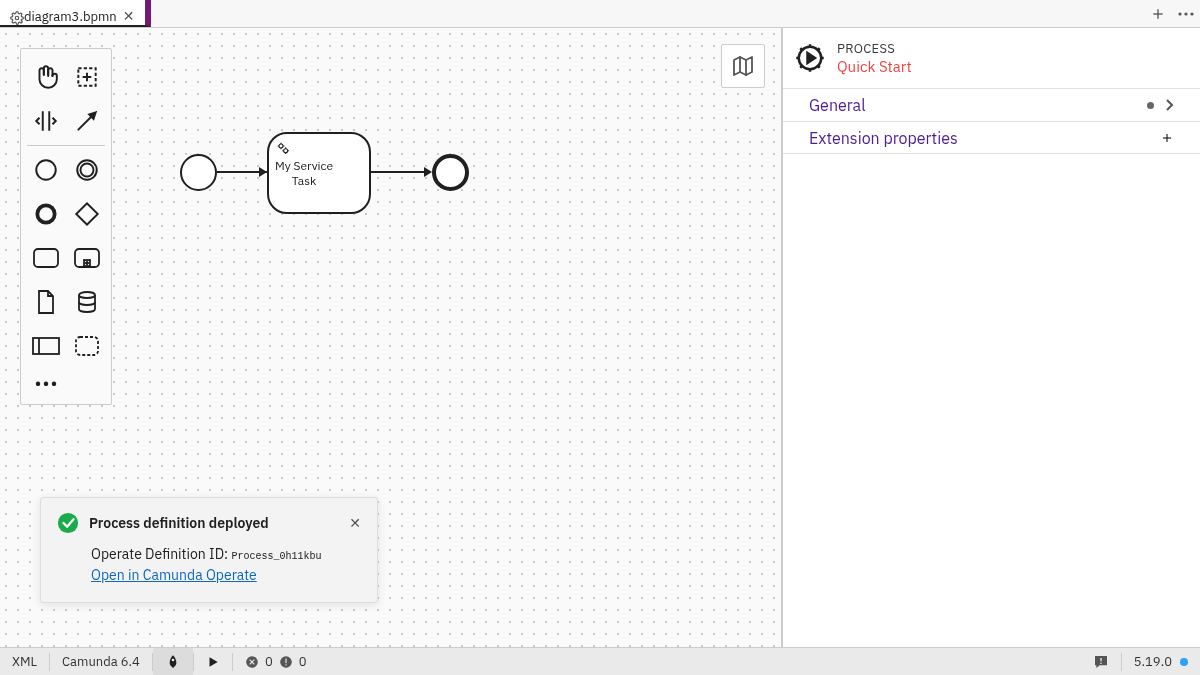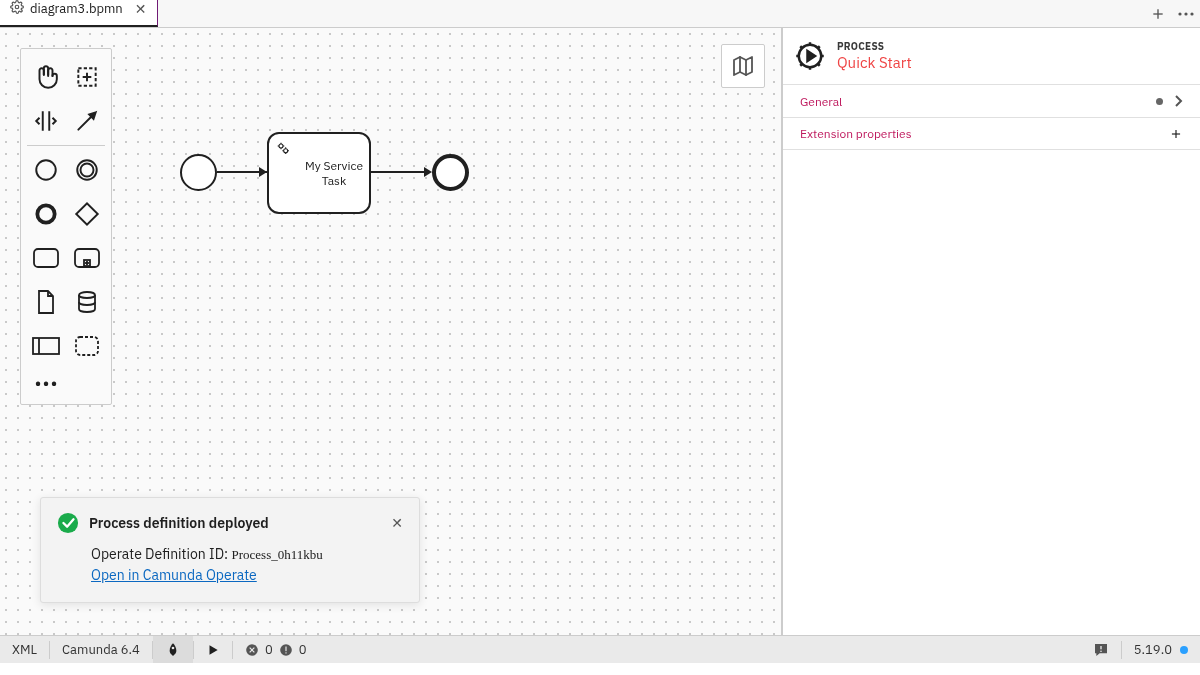--- a/index.html
+++ b/index.html
@@ -1,21 +1,21 @@
 <!DOCTYPE html>
 <html><head>
 <meta charset="utf-8">
 <style>
   html,body{margin:0;padding:0;font-family:"IBM Plex Sans",-apple-system,BlinkMacSystemFont,"Segoe UI",Helvetica,Arial,sans-serif;font-size:14px;color:#202020;background:#fff;height:675px;width:1200px;overflow:hidden}
   *{box-sizing:border-box}
   svg{display:block}
 
   
   .tabs{height:28px;display:flex;align-items:stretch;border-bottom:1px solid #ccc;background:#f7f7f7}
-  .tab{display:flex;align-items:flex-start;gap:6px;padding:0 10px;background:#fff;border-right:1px solid #701a75;border-bottom:2px solid #202020;font-size:13px}
+  .tab{display:flex;align-items:flex-end;padding:0 10px;background:#fff;border-right:6px solid #701a75;border-bottom:2px solid #202020;font-size:13px}
   .tab .tab-close{margin-left:6px;font-size:14px;color:#555;cursor:pointer}
   .tabs .spacer{flex:1}
   .tabs .ticon{width:28px;display:flex;align-items:center;justify-content:center;color:#555}
 
   
   .main{position:relative;height:619px;display:flex}
   .canvas-wrap{position:relative;flex:1;border-right:1px solid #ccc}
   .canvas{
     position:absolute;inset:0;
     background-color:#fafafa;
@@ -28,53 +28,53 @@
   .palette{position:absolute;left:20px;top:20px;width:92px;background:#fafafa;border:1px solid #ccc;border-radius:2px;padding:6px 4px}
   .pal-grid{display:grid;grid-template-columns:1fr 1fr}
   .pal-cell{height:44px;display:flex;align-items:center;justify-content:center}
   .pal-sep{height:1px;background:#ccc;margin:2px 2px}
   .pal-more{height:30px;display:flex;align-items:center;justify-content:flex-start;padding-left:10px;font-weight:700;letter-spacing:2px}
 
   
   .minimap{position:absolute;right:16px;top:16px;width:44px;height:44px;border:1px solid #ccc;border-radius:2px;background:#fff;display:flex;align-items:center;justify-content:center}
 
   
-  .toast{position:absolute;left:40px;bottom:44px;width:380px;background:#f3f3f3;border:1px solid #ddd;border-radius:3px;box-shadow:0 2px 10px rgba(0,0,0,.1);padding:14px 16px 16px 16px}
+  .toast{position:absolute;left:40px;bottom:44px;width:338px;background:#f3f3f3;border:1px solid #ddd;border-radius:3px;box-shadow:0 2px 10px rgba(0,0,0,.1);padding:14px 16px 16px 16px}
   .toast .t-head{display:flex;align-items:center;gap:10px}
   .toast .t-title{font-weight:600}
   .toast .t-close{margin-left:auto;color:#555}
   .toast .t-body{margin-top:10px;margin-left:34px;font-size:14px;line-height:1.5}
-  .toast code{font-family:Liberation Serif, serif;font-size:13px}
+  .toast code{font-family:Liberation Mono, monospace;font-size:10px}
   .toast a{color:#0b68c1;}
 
   
   .shape{position:absolute}
   .start-evt{left:180px;top:126px;width:37px;height:37px;border:2px solid #202020;border-radius:50%;background:#fff}
   .end-evt{left:432px;top:126px;width:37px;height:37px;border:4px solid #202020;border-radius:50%;background:#fff}
-  .task{left:267px;top:104px;width:104px;height:82px;border:2px solid #202020;border-radius:12px;background:#fff;display:flex;align-items:center;justify-content:flex-end;text-align:center;font-size:12px;line-height:1.25;padding:6px}
+  .task{left:267px;top:104px;width:104px;height:82px;border:2px solid #202020;border-radius:20px;background:#fff;display:flex;align-items:center;justify-content:flex-start;text-align:center;font-size:12px;line-height:1.25;padding:6px}
   .task .task-icon{position:absolute;left:6px;top:6px}
   .conn{position:absolute;top:143px;height:2px;background:#202020}
   .conn1{left:217px;width:50px}
   .conn2{left:371px;width:58px}
   .arrow{position:absolute;width:0;height:0;border-top:5px solid transparent;border-bottom:5px solid transparent;border-left:8px solid #202020;top:139px}
   .arrow1{left:259px}
   .arrow2{left:424px}
 
   
   .panel{width:418px;background:#fff;display:flex;flex-direction:column;border-left:1px solid #ccc}
   .panel-head{display:flex;align-items:center;gap:12px;padding:12px 16px 12px 12px}
-  .panel-head .overline{font-size:10px;font-weight:700;letter-spacing:.3px;color:#393939}
+  .panel-head .overline{font-size:13px;font-weight:400;letter-spacing:.3px;color:#393939}
   .panel-head .title{font-size:15px;color:#ef4444}
-  .section{display:flex;align-items:center;height:33px;padding:0 17px;border-top:1px solid #e0e0e0;font-size:12px;color:#be185d}
+  .section{display:flex;align-items:center;height:33px;padding:0 26px;border-top:1px solid #e0e0e0;font-size:16px;color:#4c1d95}
   .section:last-of-type{border-bottom:1px solid #e0e0e0}
   .section .sicon{margin-left:auto;color:#555;display:flex;align-items:center;gap:10px}
   .dot{width:7px;height:7px;border-radius:50%;background:#666;display:inline-block}
 
   
-  .status{position:absolute;left:0;right:0;bottom:12px;height:28px;background:#eaeaea;border-top:1px solid #ccc;display:flex;align-items:center;font-size:13px;color:#333}
+  .status{position:absolute;left:0;right:0;bottom:0;height:28px;background:#eaeaea;border-top:1px solid #ccc;display:flex;align-items:center;font-size:13px;color:#333}
   .status .sitem{padding:0 12px;height:100%;display:flex;align-items:center;gap:6px}
   .status .sdiv{width:1px;height:18px;background:#ccc}
   .status .grow{flex:1}
   .status .rocket{background:#dcdcdc}
   .status .ver-dot{width:8px;height:8px;border-radius:50%;background:#2aa0ff;display:inline-block;margin-left:2px;vertical-align:top}
 </style>
 </head>
 <body>
 
 <div class="tabs">

